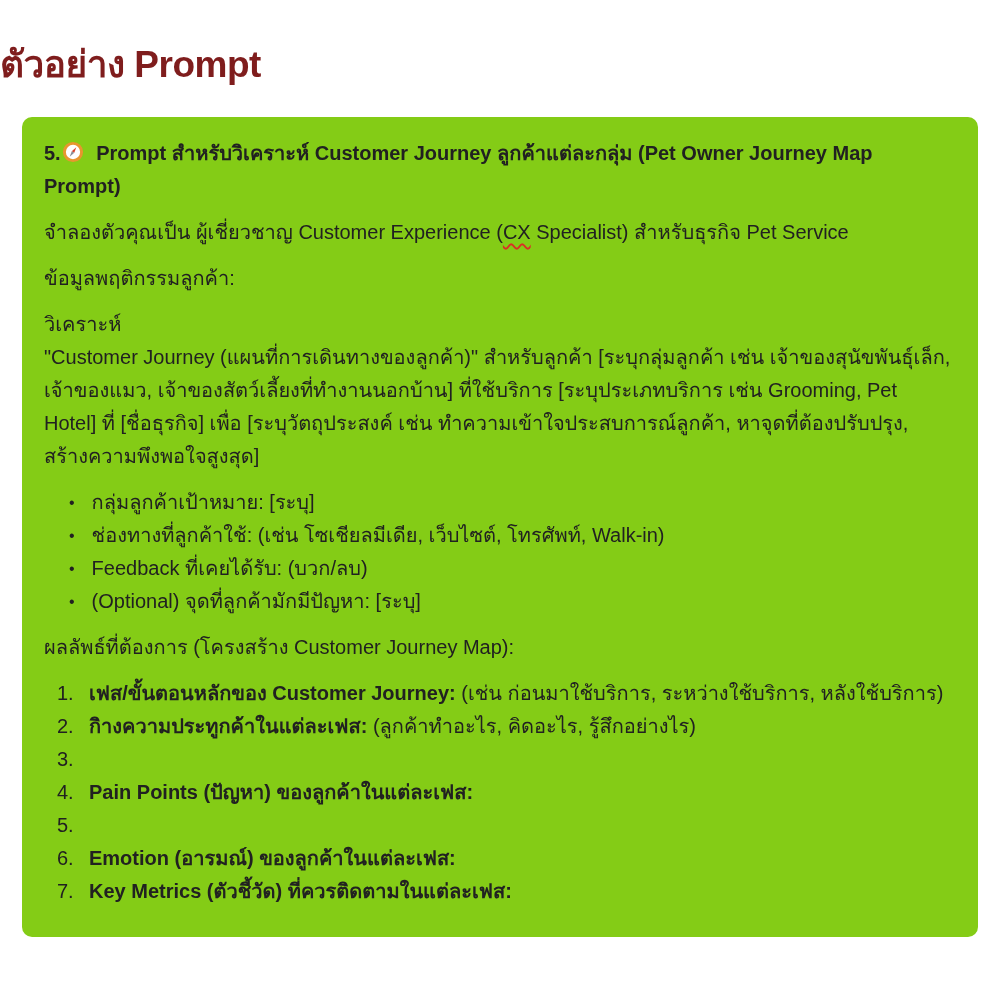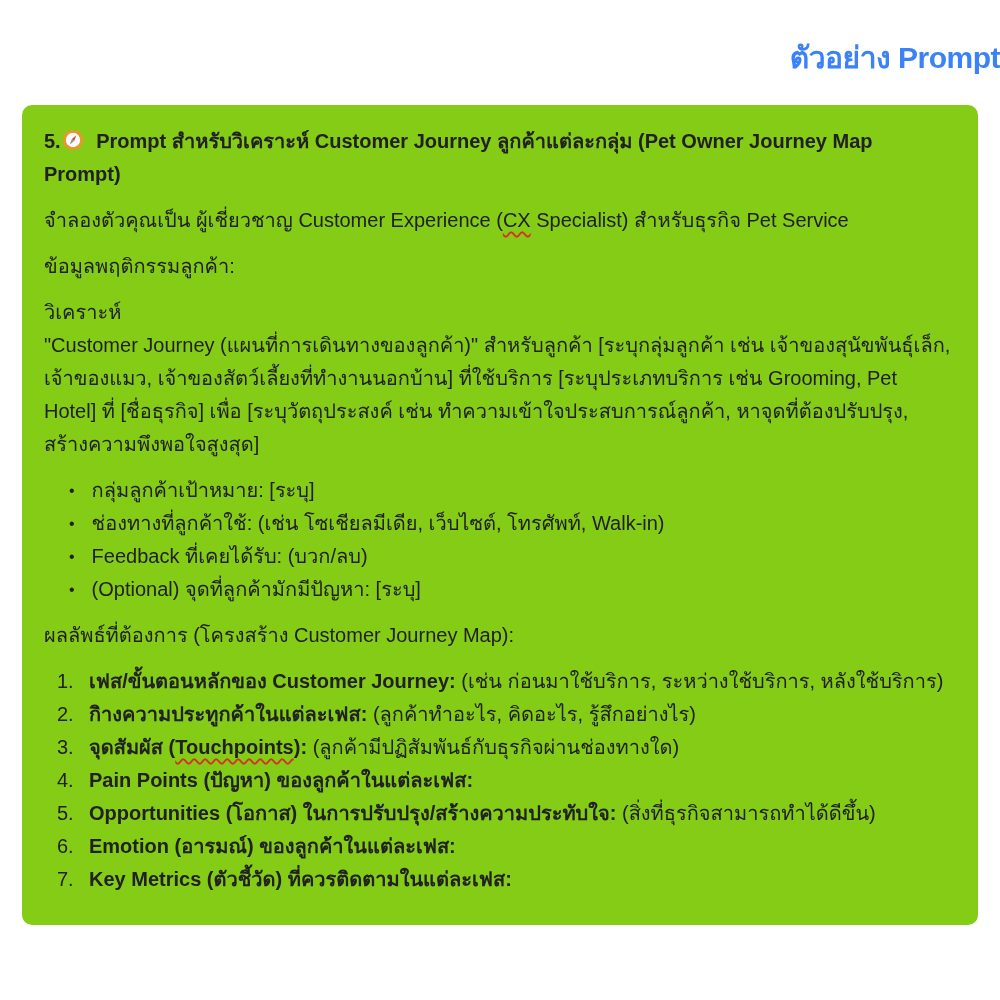--- a/index.html
+++ b/index.html
@@ -7,24 +7,24 @@
     padding: 0;
     width: 1000px;
     height: 1000px;
     background: #ffffff;
     overflow: hidden;
     font-family: "Liberation Sans", "DejaVu Sans", sans-serif;
     color: #212121;
   }
   .title {
     margin: 34px 0 24px 0;
-    text-align: right;
-    font-size: 30px;
+    text-align: left;
+    font-size: 37px;
     font-weight: 800;
-    color: #3b82f6;
+    color: #7f1d1d;
     letter-spacing: -0.5px;
   }
   .card {
     margin: 0 22px;
     background: #84cc16;
     border-radius: 10px;
     padding: 10px 26px 16px 22px;
     font-size: 20px;
     line-height: 1.65;
   }
@@ -116,29 +116,27 @@
       <li class="num-item">
           <span class="marker">1.</span>
           <span><span class="bold-lead">เฟส/ขั้นตอนหลักของ Customer Journey:</span><span> (เช่น ก่อนมาใช้บริการ, ระหว่างใช้บริการ, หลังใช้บริการ)</span></span>
         </li>
       <li class="num-item">
           <span class="marker">2.</span>
           <span><span class="bold-lead">กิางความประทูกค้าในแต่ละเฟส:</span><span> (ลูกค้าทำอะไร, คิดอะไร, รู้สึกอย่างไร)</span></span>
         </li>
       <li class="num-item">
           <span class="marker">3.</span>
-          <span><span class="bold-lead">จุดสัมผัส (</span><span class="bold-lead squiggle">Touchpoints</span><span class="bold-lead">):</span><span> (ลูกค้ามีปฏิสัมพันธ์กับธุรกิจผ่านช่องทางใด)</span></span>
         </li>
       <li class="num-item">
           <span class="marker">4.</span>
           <span><span class="bold-lead">Pain Points (ปัญหา) ของลูกค้าในแต่ละเฟส:</span><span></span></span>
         </li>
       <li class="num-item">
           <span class="marker">5.</span>
-          <span><span class="bold-lead">Opportunities (โอกาส) ในการปรับปรุง/สร้างความประทับใจ:</span><span> (สิ่งที่ธุรกิจสามารถทำได้ดีขึ้น)</span></span>
         </li>
       <li class="num-item">
           <span class="marker">6.</span>
           <span><span class="bold-lead">Emotion (อารมณ์) ของลูกค้าในแต่ละเฟส:</span><span></span></span>
         </li>
       <li class="num-item">
           <span class="marker">7.</span>
           <span><span class="bold-lead">Key Metrics (ตัวชี้วัด) ที่ควรติดตามในแต่ละเฟส:</span><span></span></span>
         </li>
     </ol>

